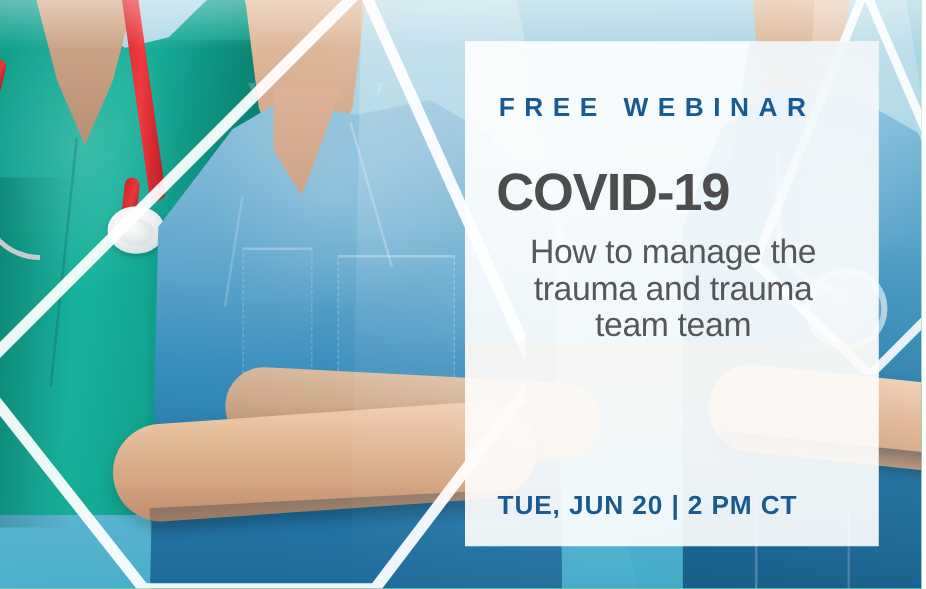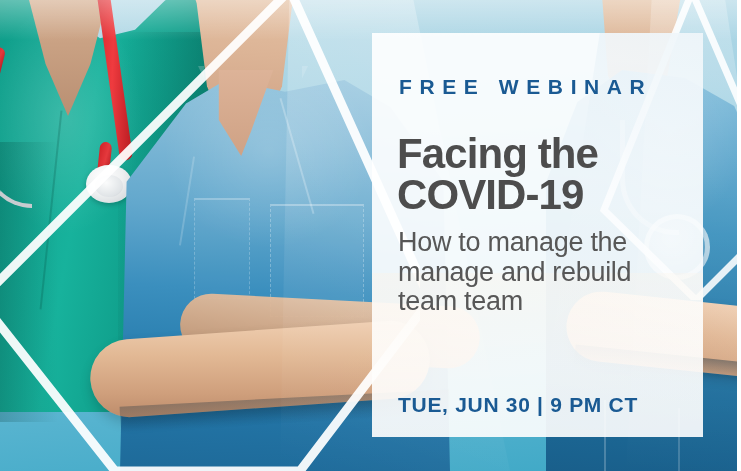--- a/index.html
+++ b/index.html
@@ -502,20 +502,21 @@
     margin: 36px 0 0 -1px;
   }
 
   .subhead {
     color: #575757;
     font-size: 27px;
     font-weight: 400;
     line-height: 1.09;
     letter-spacing: -0.3px;
     margin: 13px 0 0 0;
+    text-align: center;
   }
 
   .datetime {
     position: absolute;
     left: 0;
     bottom: 39px;
     color: #1a5a93;
     font-size: 21px;
     font-weight: 700;
     letter-spacing: 0.7px;
@@ -590,28 +591,27 @@
 
   <div class="text-panel">
     <div class="panel-streak"></div>
     <div class="panel-streak2"></div>
 
     <div class="panel-inner">
 
       <div class="eyebrow">FREE WEBINAR</div>
 
       <div class="headline">
-        <div>Facing the</div>
         <div>COVID-19</div>
       </div>
 
       <div class="subhead">
         <div>How to manage the</div>
-        <div>manage and rebuild</div>
+        <div>trauma and trauma</div>
         <div>team team</div>
       </div>
 
-      <div class="datetime">TUE, JUN 30 | 9 PM CT</div>
+      <div class="datetime">TUE, JUN 20 | 2 PM CT</div>
 
     </div>
   </div>
 
 </div>
 
 </body></html>

